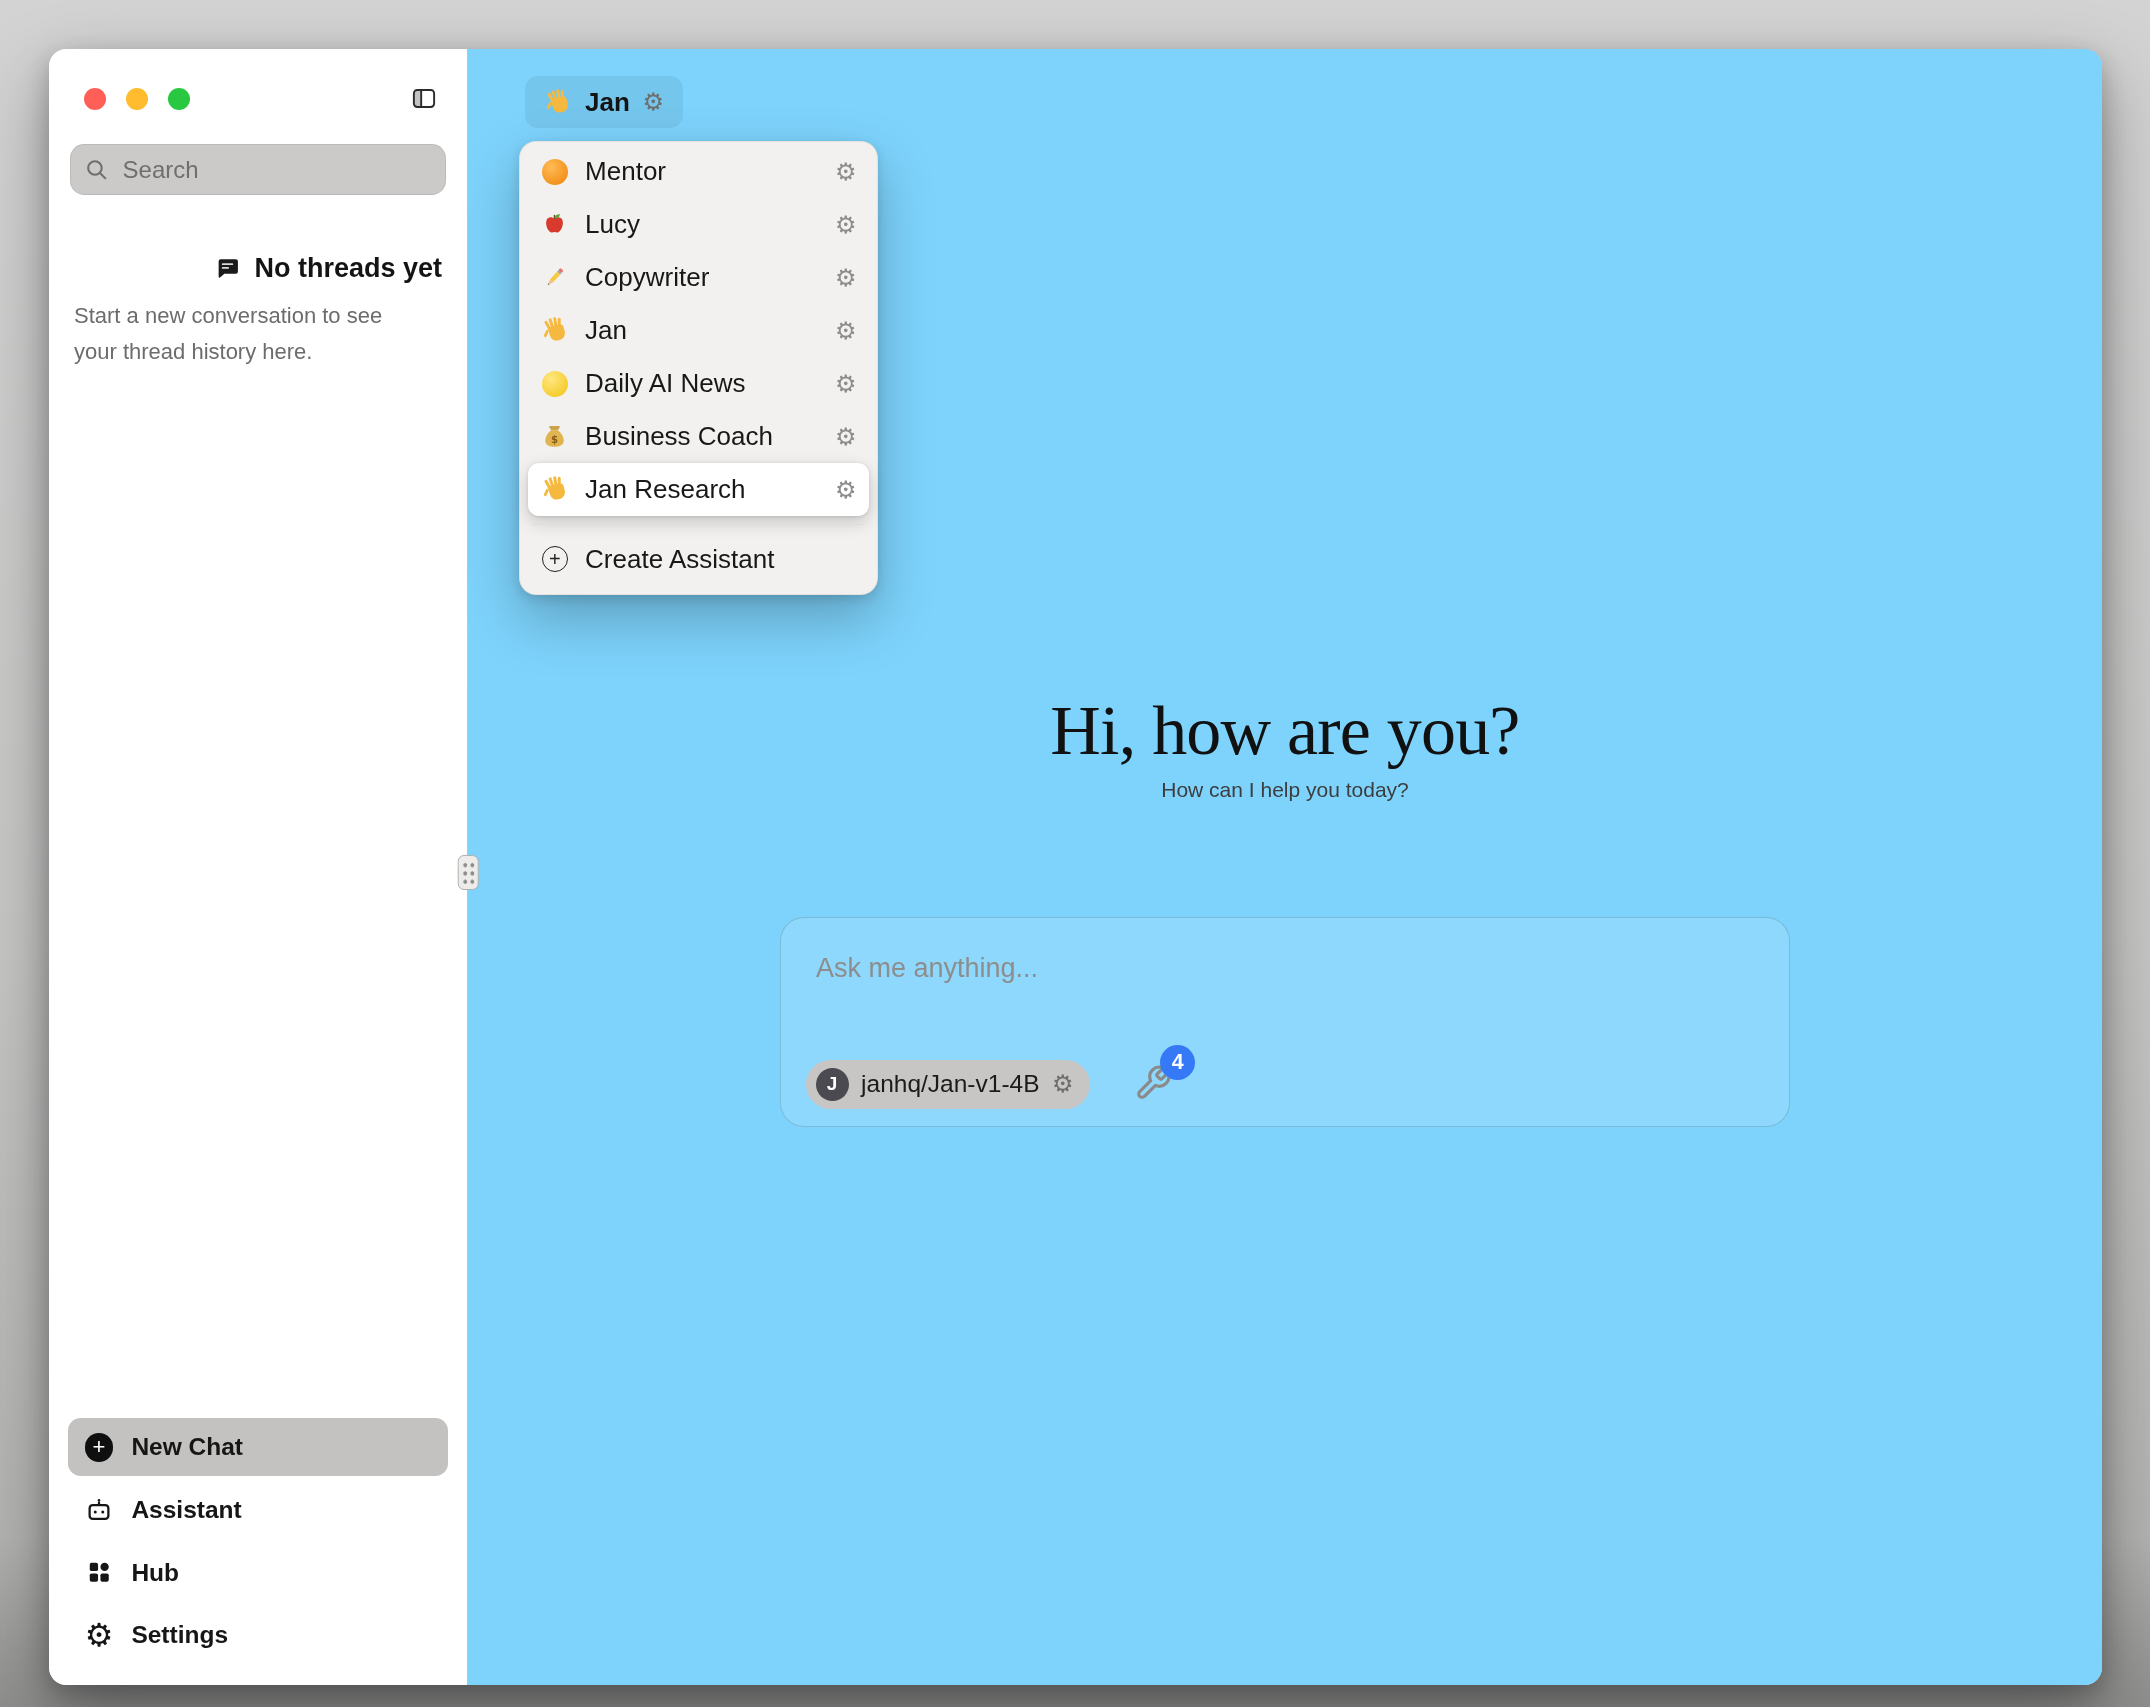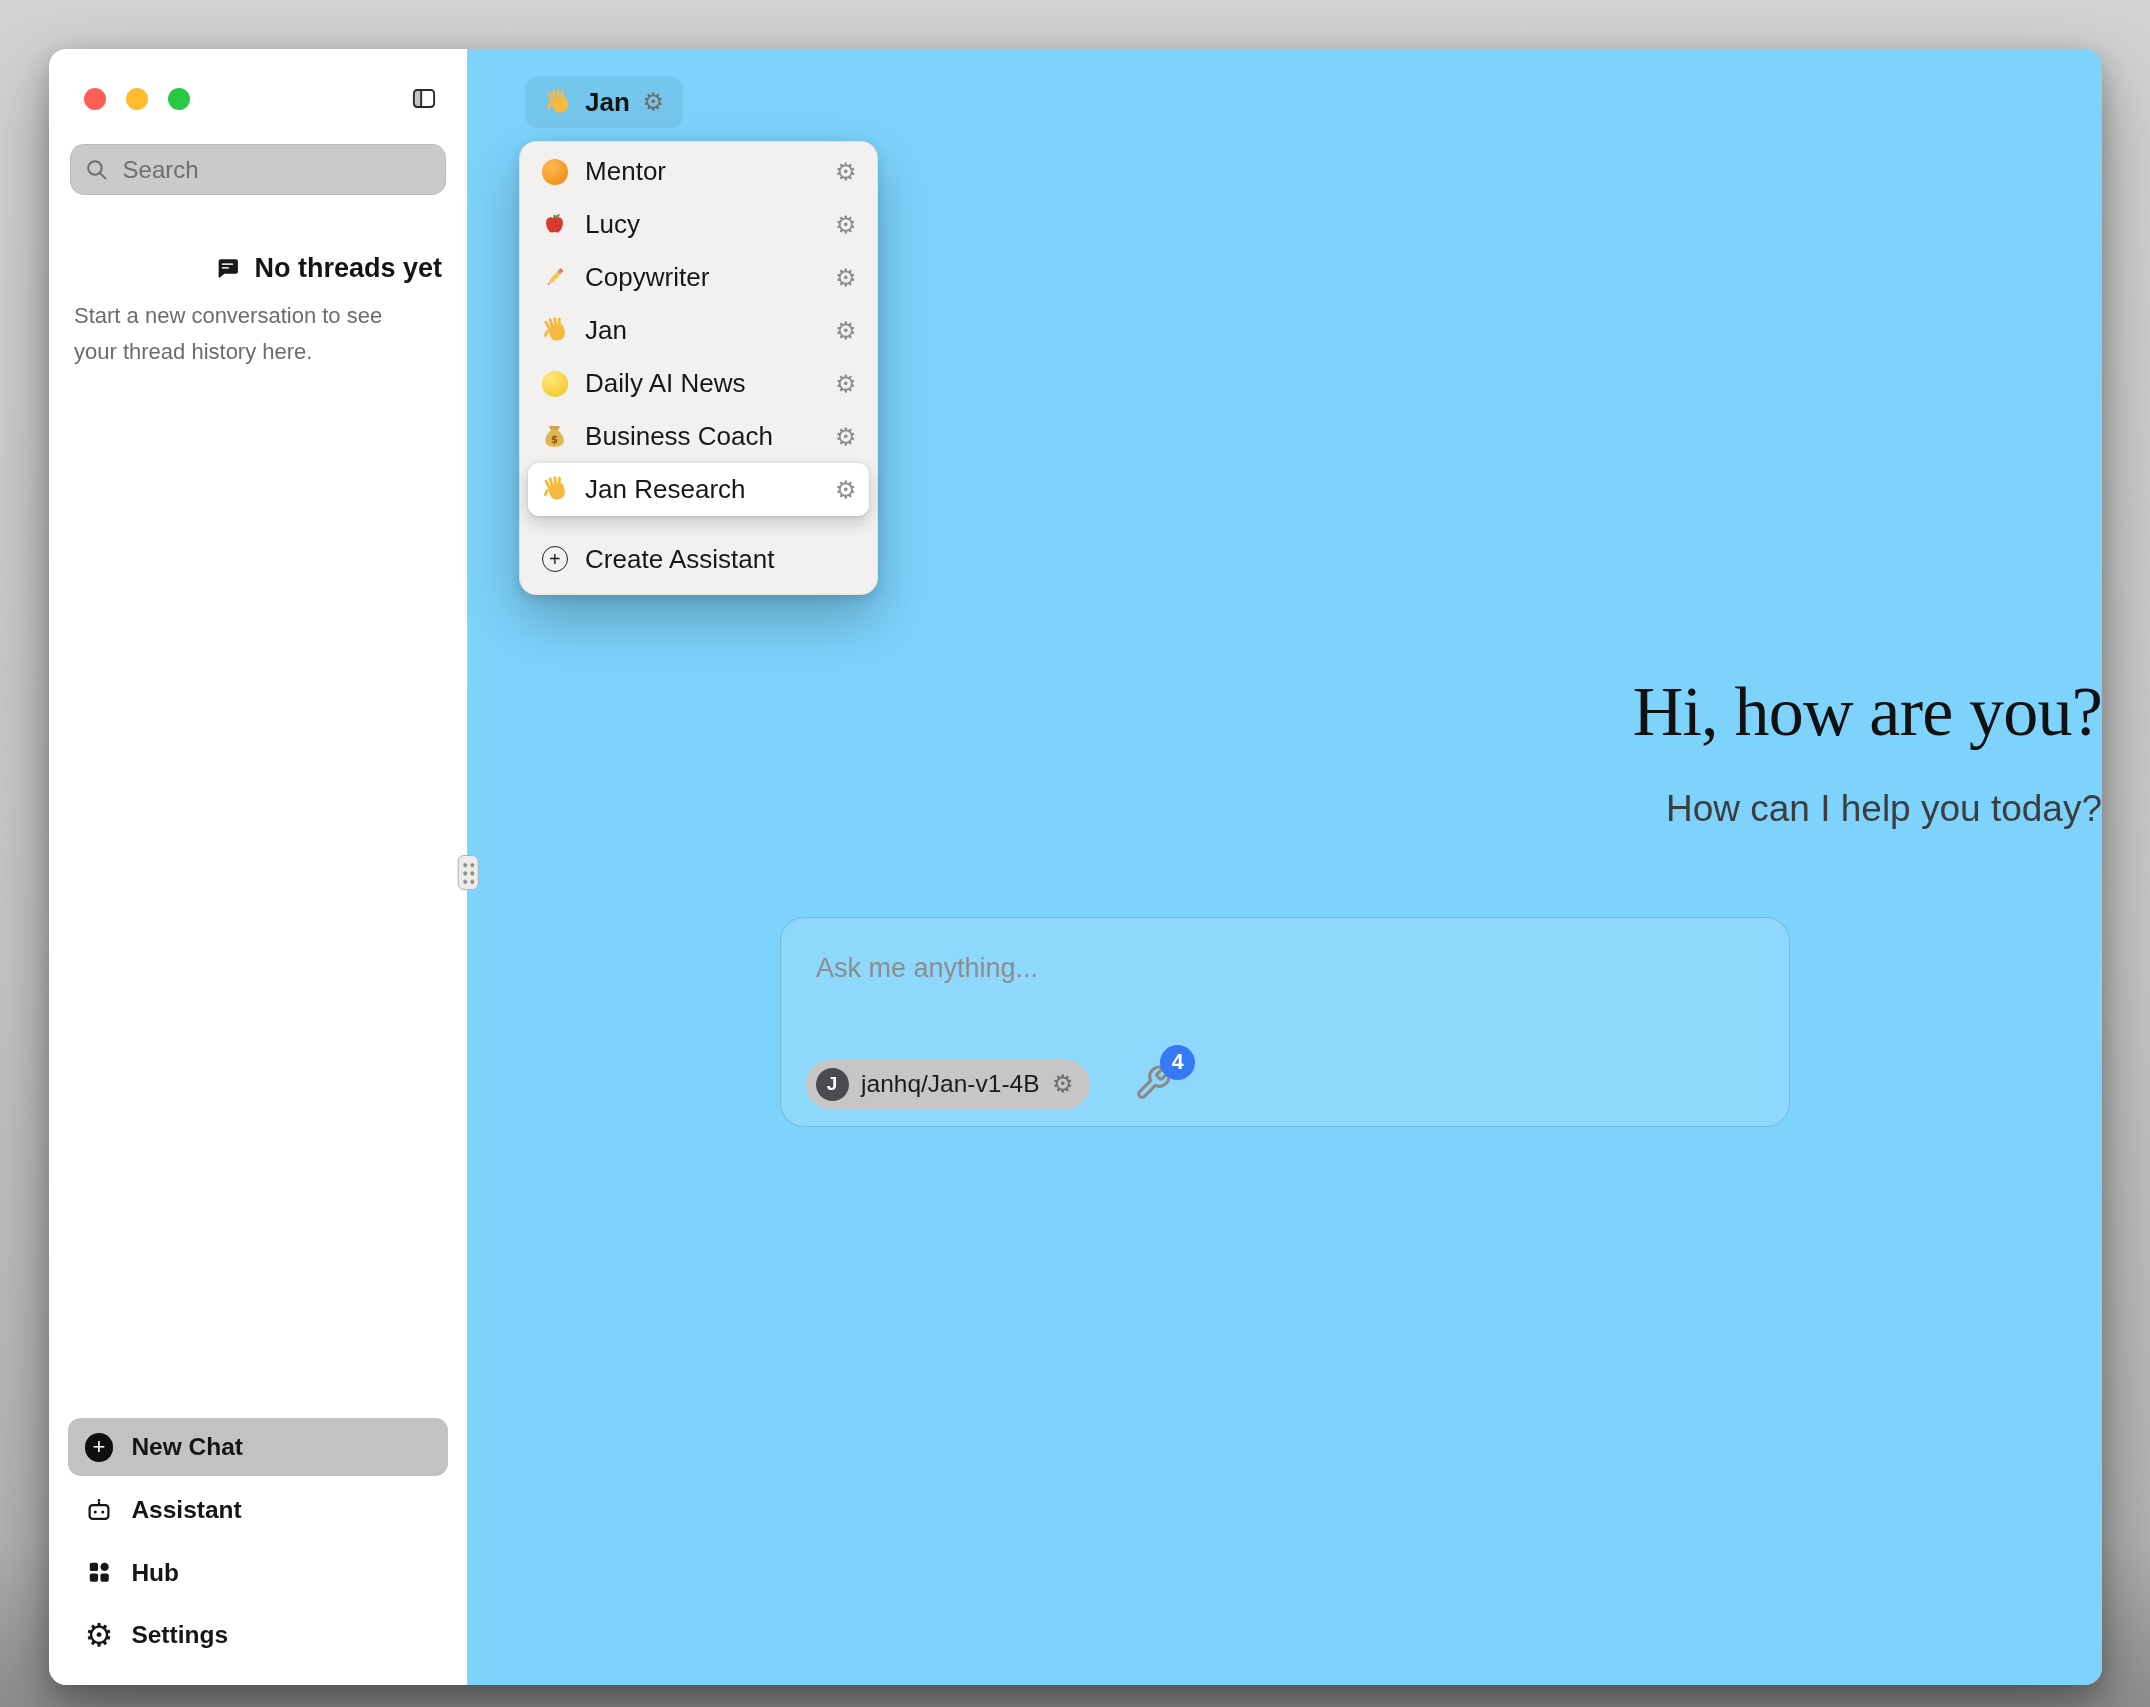--- a/index.html
+++ b/index.html
@@ -97,26 +97,26 @@
   .menu-divider { height:0.8px; background:#dedddb; margin:8px 4.7px; }
   .mi-icon { width:28.5px; height:28.5px; display:flex; align-items:center; justify-content:center; line-height:0; flex:0 0 28.5px; }
   .circle-orange { width:26px; height:26px; border-radius:50%; background:radial-gradient(circle at 35% 30%,#ffbb55,#ef8307); }
   .circle-yellow { width:26px; height:26px; border-radius:50%; background:radial-gradient(circle at 35% 30%,#ffe781,#f1c312); }
   .plus-outline {
     width:26px; height:26px; border-radius:50%; border:1.9px solid #222; color:#222;
     display:flex; align-items:center; justify-content:center; font-size:20px; font-weight:500; line-height:1;
   }
 
   
-  .greeting { position:absolute; left:0; right:0; top:623px; text-align:right; }
+  .greeting { position:absolute; left:0; right:0; top:642px; text-align:center; }
   .greeting-title {
     font-family:"Liberation Serif","DejaVu Serif",serif; font-weight:500;
     font-size:70px; letter-spacing:-0.8px; color:#111;
   }
-  .greeting-sub { margin-top:36px; font-size:37px; color:#3d3d3d; }
+  .greeting-sub { margin-top:7px; font-size:21px; color:#3d3d3d; }
 
   
   .composer {
     position:absolute; left:50%; transform:translateX(-50%); top:868px;
     width:1010px; height:210px; border-radius:24px;
     border:1.6px solid rgba(0,0,0,.14); background:rgba(255,255,255,.13);
   }
   .composer textarea {
     width:100%; height:93px; background:transparent; border:none; outline:none; resize:none;
     padding:35px 35px 0; font-size:27px; font-family:inherit; color:#222;

